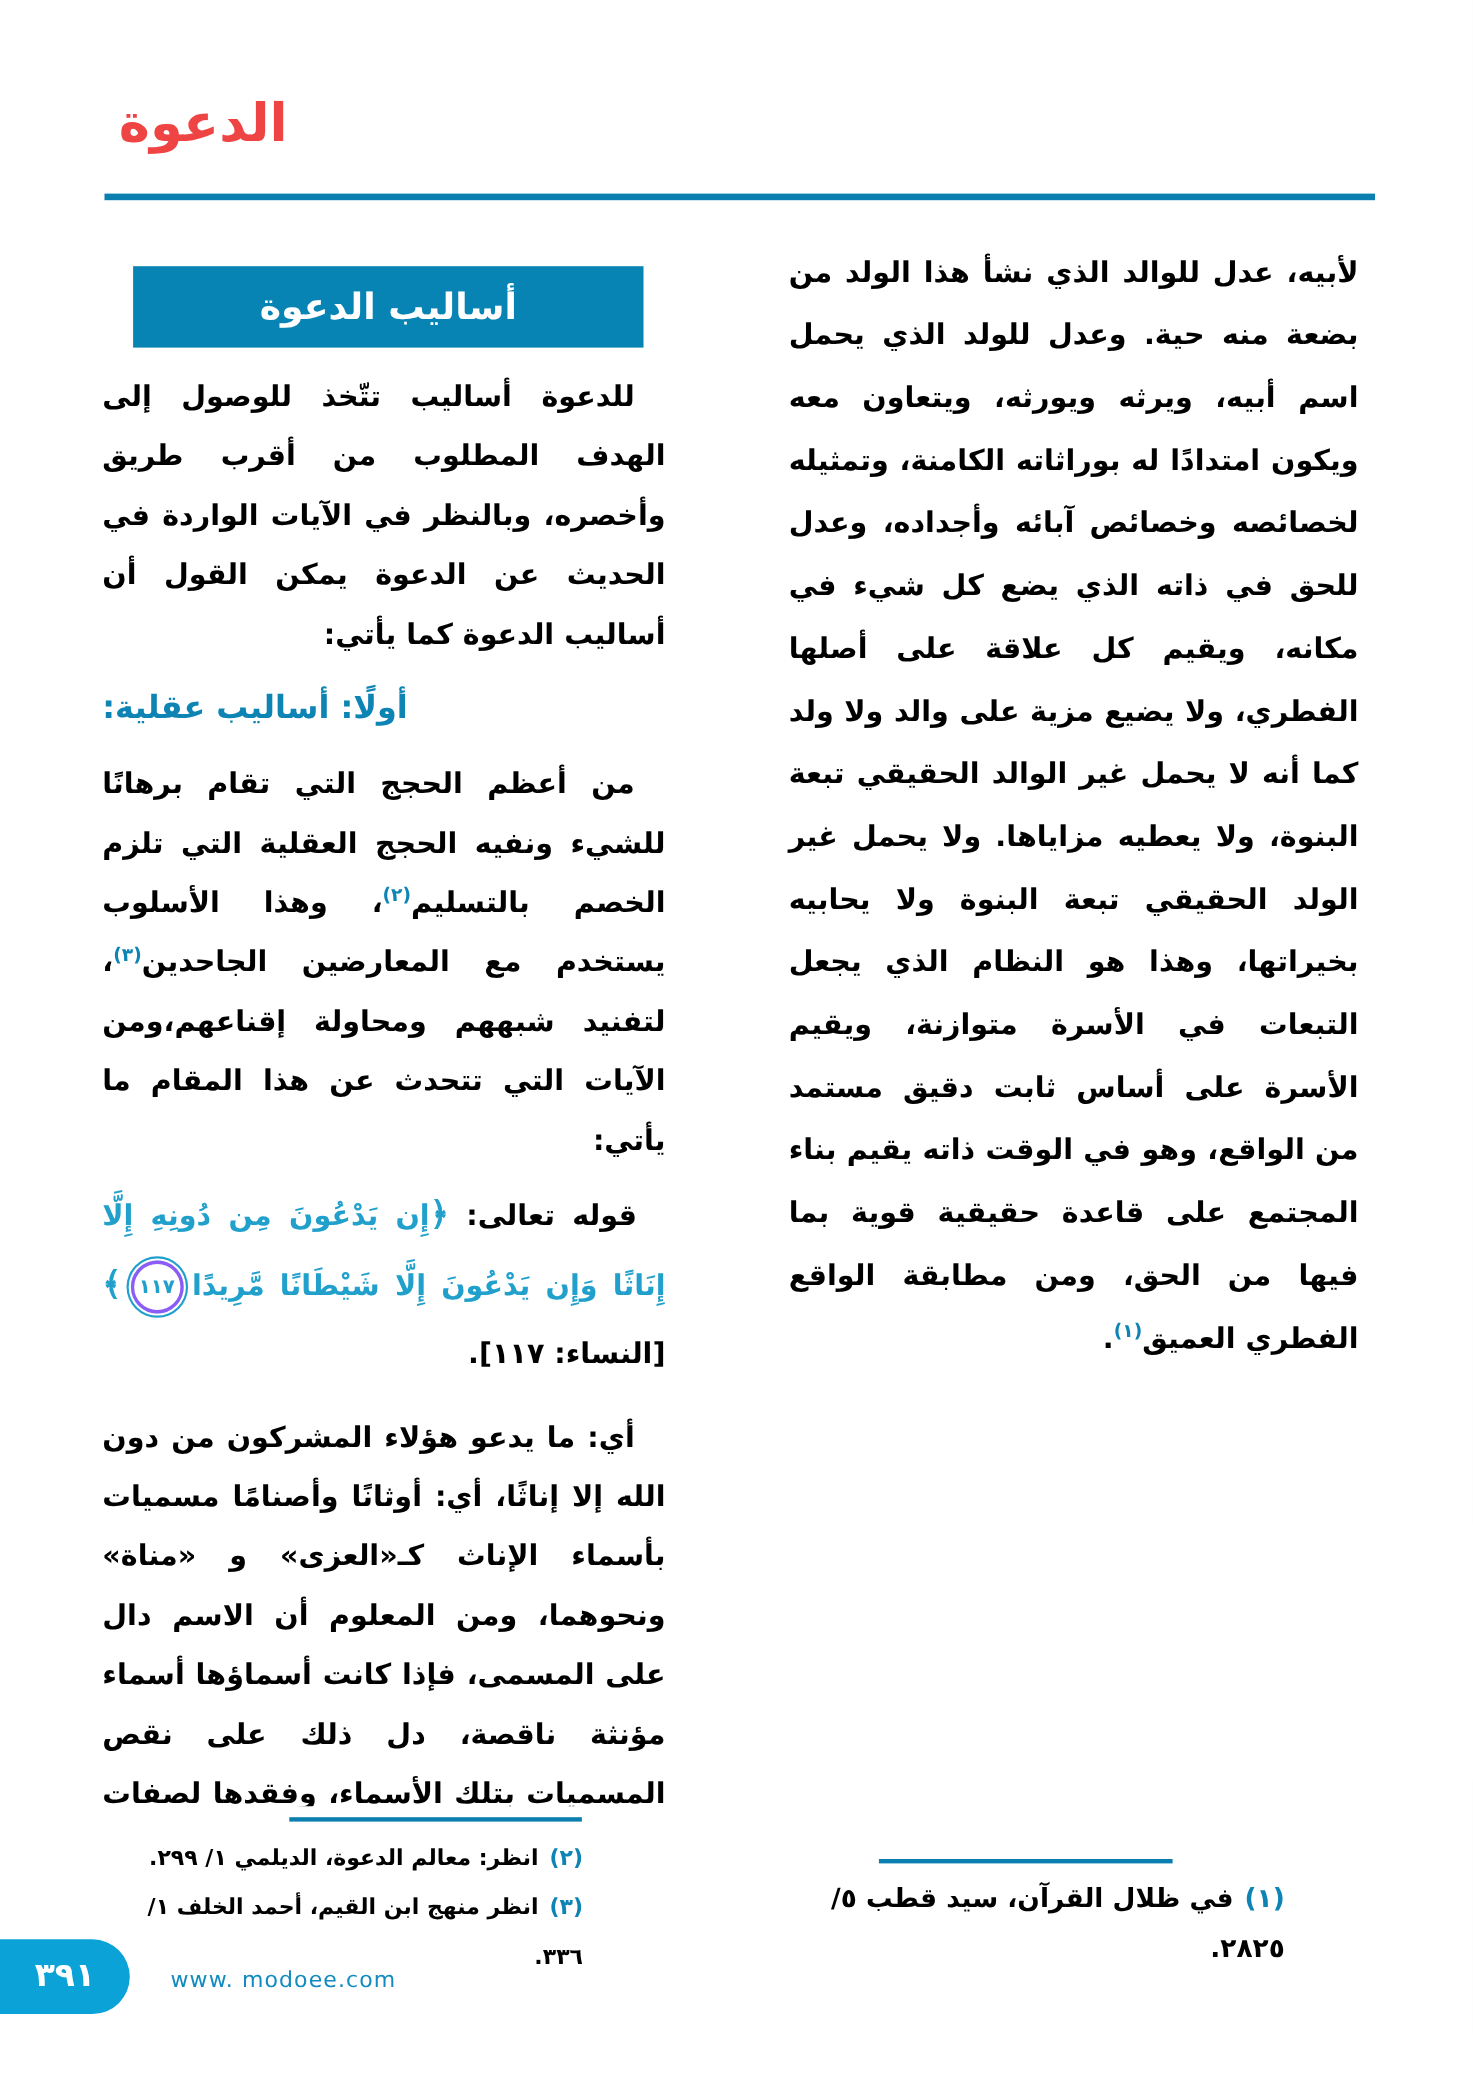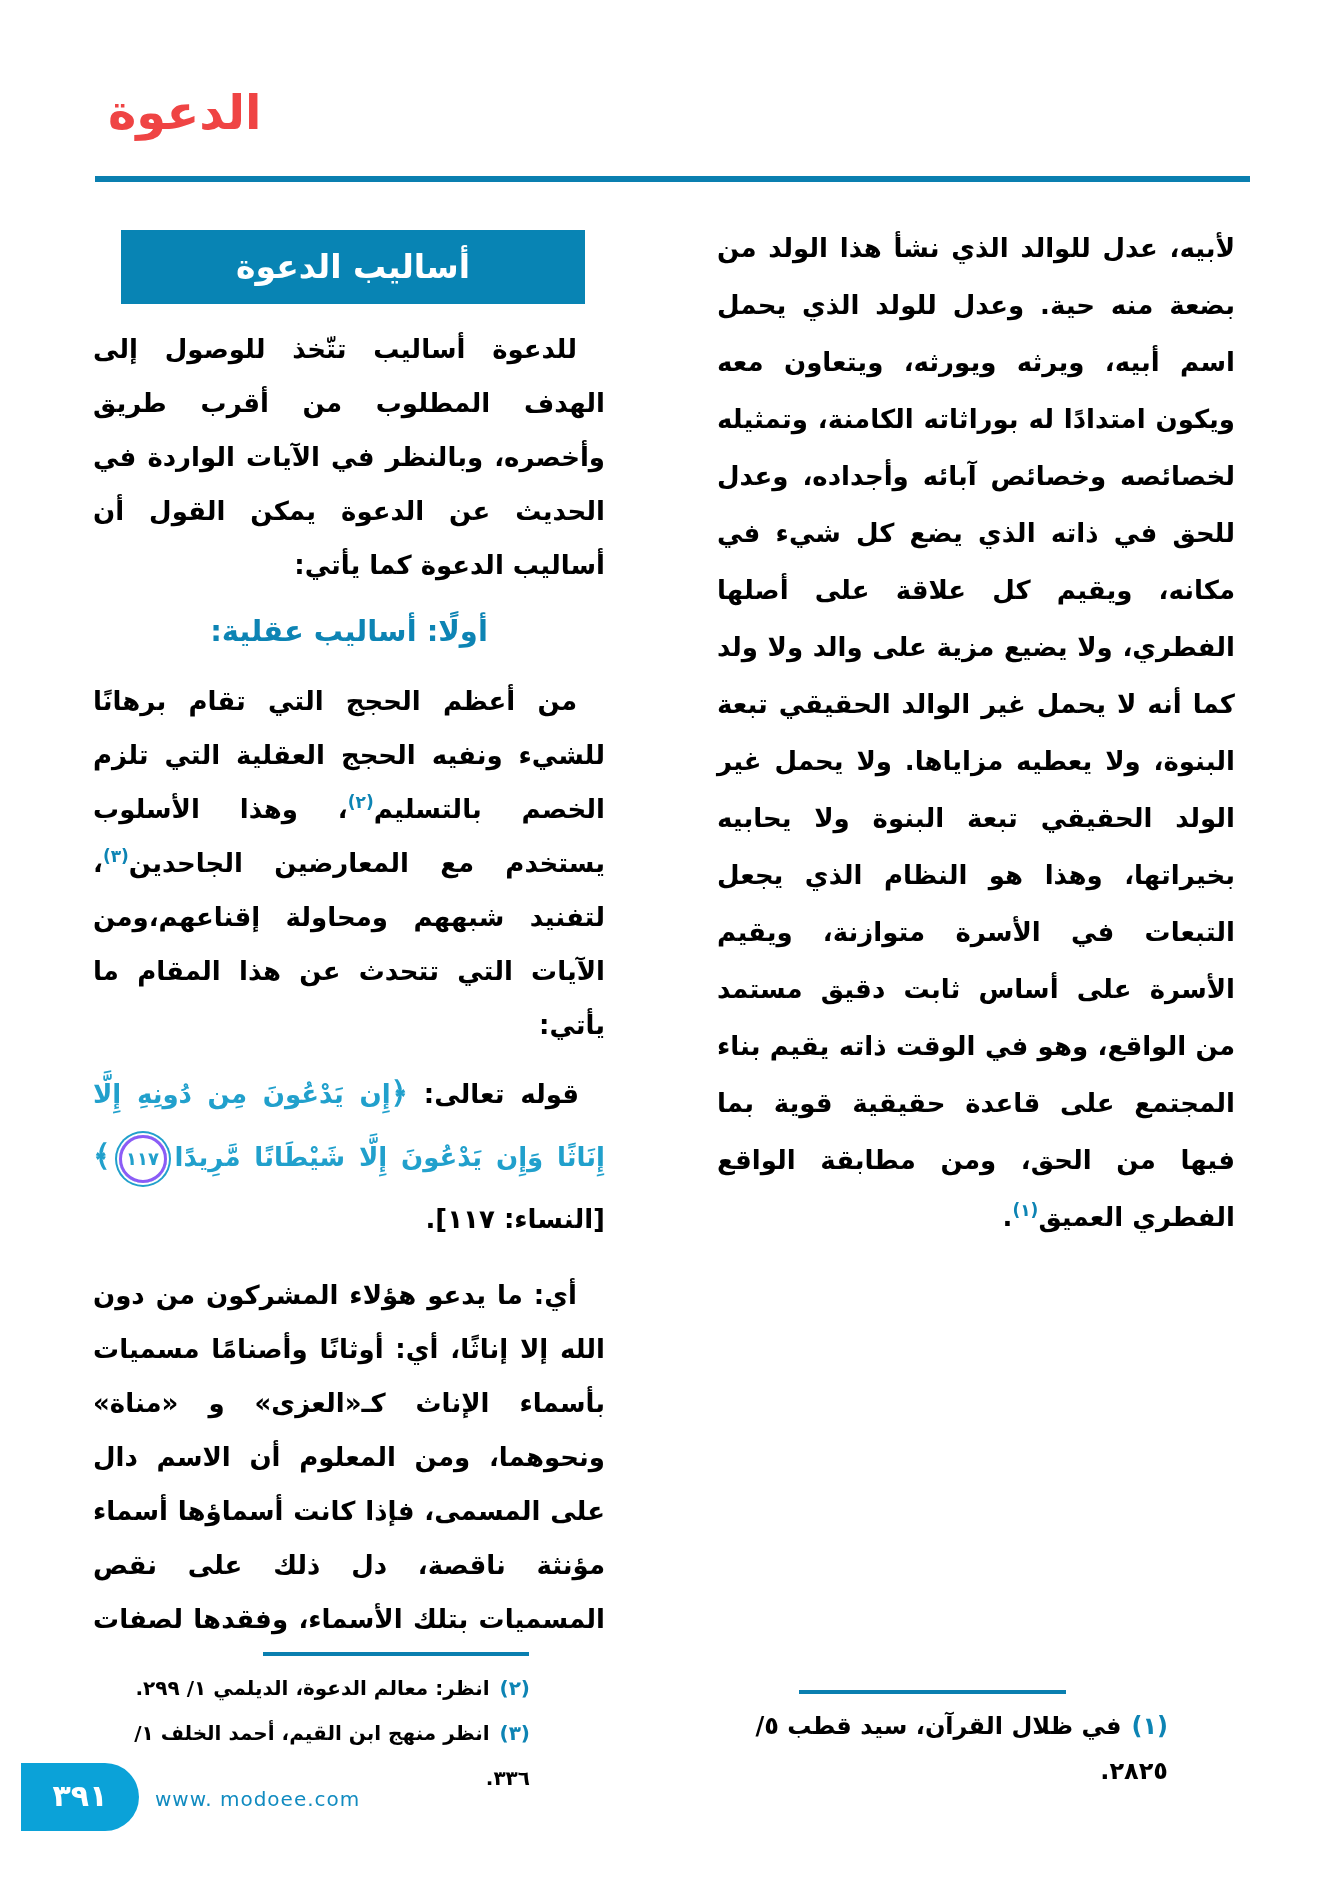--- a/index.html
+++ b/index.html
@@ -22,31 +22,31 @@
     position:absolute; left:700px; top:203px; width:552px; max-height:1460px;
     direction:rtl; text-align:justify; overflow:hidden;
     font-size:26px; font-weight:bold; line-height:57px;
   }
   .col-right p { margin:17px; }
   .col-left {
     position:absolute; left:93px; top:230px; width:512px; height:1412px;
     direction:rtl; overflow:hidden;
   }
   .section-box {
-    background:#0884b4; height:74px; margin:0 20px 0 28px;
+    background:#0884b4; height:74px; margin:12px 20px 0 28px;
     text-align:center; line-height:74px;
     color:#ffffff; font-size:33px; font-weight:bold;
   }
   .para {
     margin:18px 0 0 0; font-size:26px; font-weight:bold; line-height:54px;
     text-align:justify; text-indent:28px;
   }
   .subhead {
     margin:14px 0 2px 0; color:#0d84b4; font-size:29px; font-weight:bold;
-    line-height:50px; text-align:center;
+    line-height:50px; text-align:left;
   }
   .verse-para {
     margin:10px 0 0 0; font-size:26px; font-weight:bold; line-height:62px;
     text-align:justify; text-indent:26px;
   }
   .quran { color:#21a0cc; }
   .bracket { color:#21a0cc; font-size:30px; }
   .medallion {
     display:inline-block; width:42px; height:42px; margin:0 8px;
     border:3px solid #8b5cf6; border-radius:50%;
@@ -75,21 +75,21 @@
     position:absolute; left:700px; top:1704px; width:468px;
     direction:rtl; text-align:right;
     font-size:24px; font-weight:bold; line-height:45px;
   }
   .fn-num { color:#0d84b4; margin-left:10px; }
   
   .page-badge {
     position:absolute; left:0; top:1763px; width:118px; height:68px;
     background:#0ba2d8; border-radius:0 34px 34px 0;
     color:#ffffff; font-size:30px; font-weight:bold;
-    text-align:center; line-height:66px;margin-left:21px;
+    text-align:center; line-height:66px;
   }
   .website {
     position:absolute; left:155px; top:1787px;
     color:#118bc0; font-size:20px; letter-spacing:1px;
   }
 </style>
 </head>
 <body>
 
 <div class="page">

